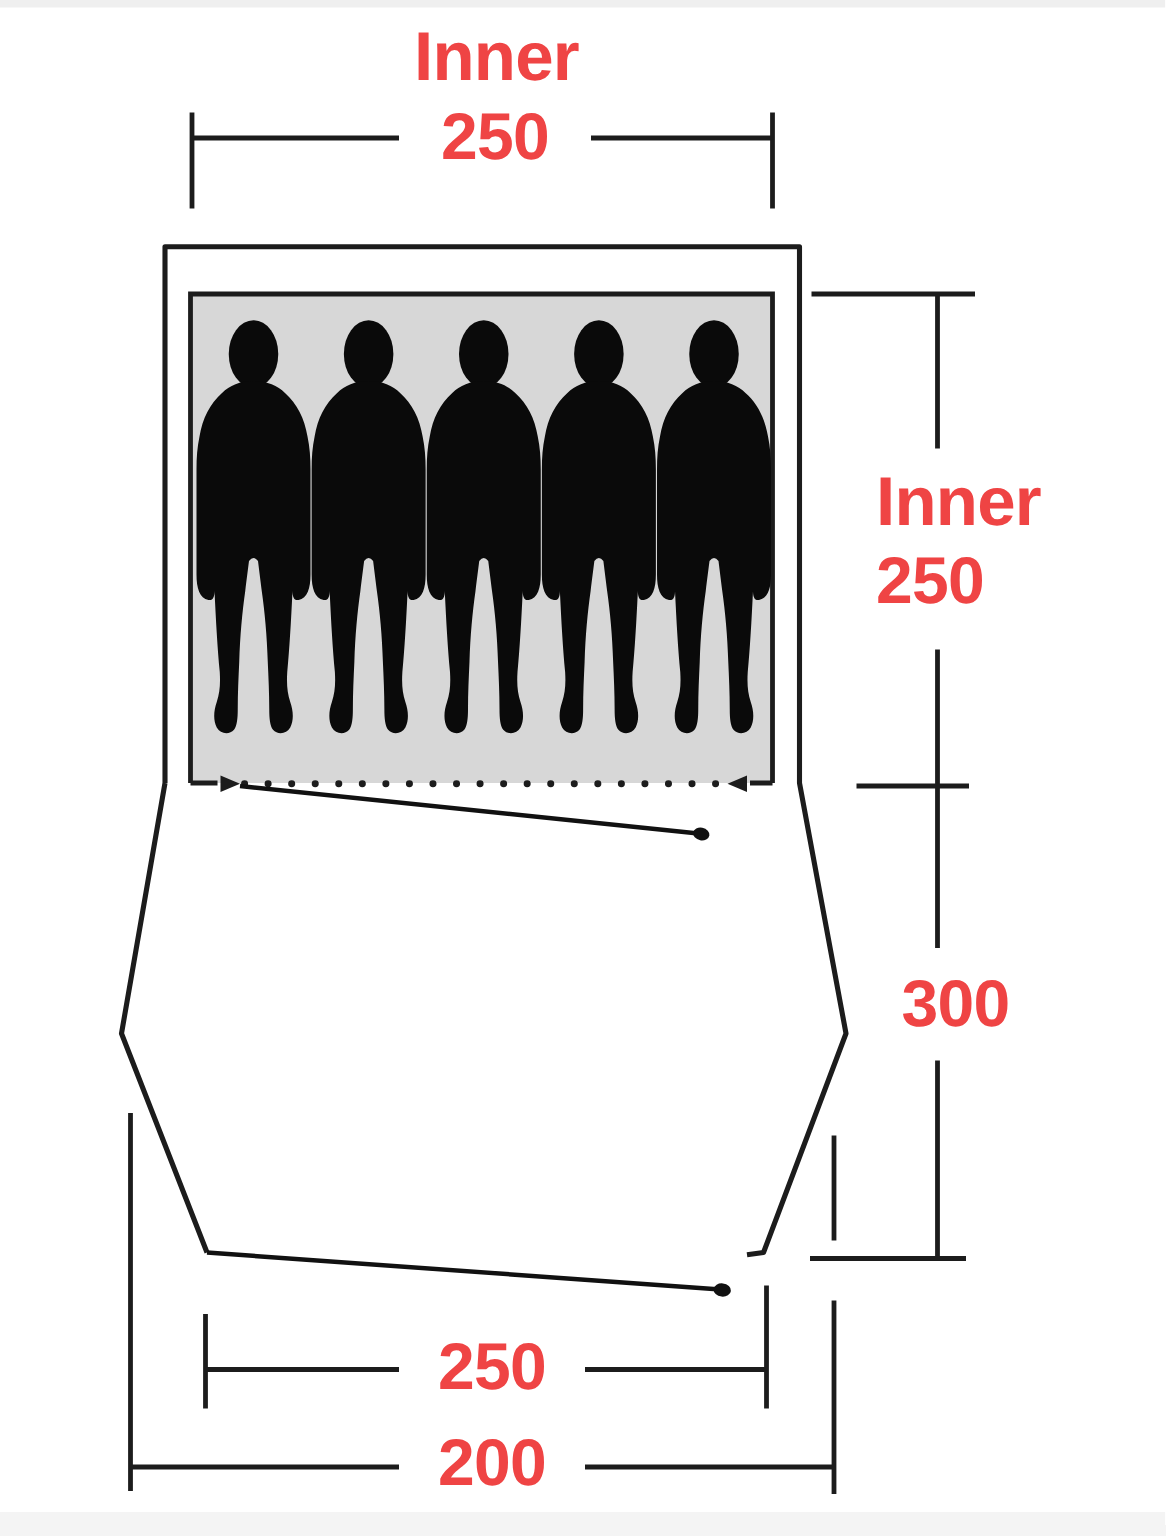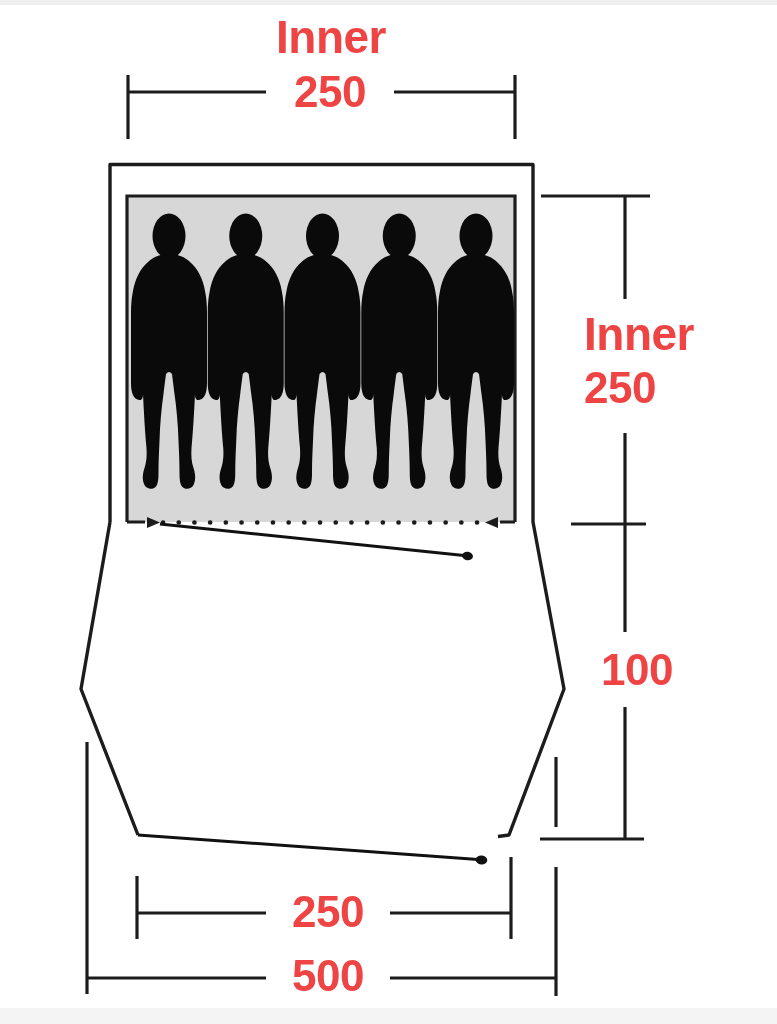--- a/index.html
+++ b/index.html
@@ -123,18 +123,18 @@
       <line x1="390" y1="978" x2="556" y2="978"></line>
     </g>
   </svg>
 
   <div class="label center sz46" style="left:331px;top:37px;">Inner</div>
   <div class="label center sz48" style="left:330px;top:92px;">250</div>
 
   <div class="label vcenter sz46" style="left:584px;top:334px;">Inner</div>
   <div class="label vcenter sz48" style="left:584px;top:388px;">250</div>
 
-  <div class="label center sz48" style="left:637px;top:670px;">100</div>
+  <div class="label center sz48" style="left:637px;top:670px;">300</div>
 
   <div class="label center sz48" style="left:328px;top:912px;">250</div>
 
-  <div class="label center sz48" style="left:328px;top:976px;">500</div>
+  <div class="label center sz48" style="left:328px;top:976px;">200</div>
 </div>
 
 </body></html>

